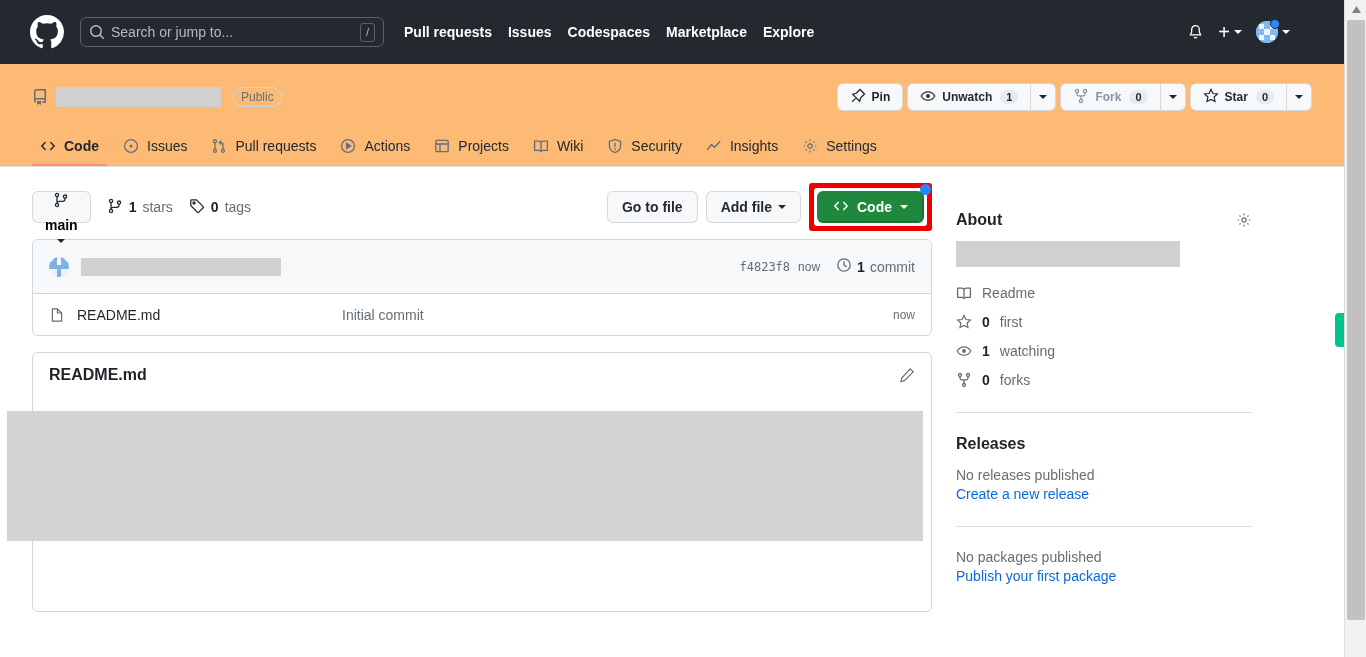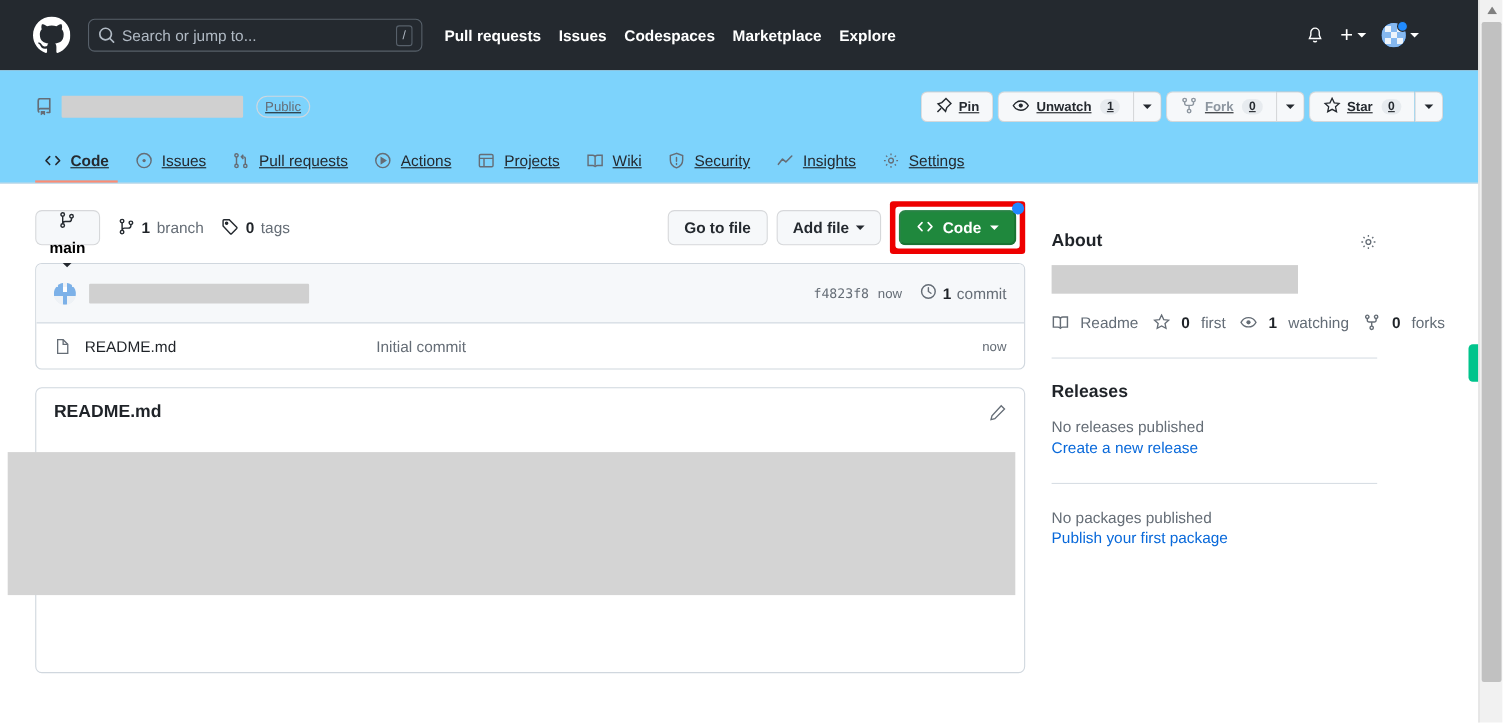--- a/index.html
+++ b/index.html
@@ -71,24 +71,23 @@
     overflow: hidden; display: block;
   }
   .avatar-dot {
     position: absolute; right: -2px; top: -2px;
     width: 10px; height: 10px; border-radius: 50%;
     background: #218bff; border: 1px solid #24292f;
   }
 
   
   .repo-head {
-    background: #7dd3fc;
+    background: #fdba74;
     border-bottom: 1px solid #d8dee4;
     padding: 16px 32px 0 32px;
-    text-decoration: underline;
   }
   .repo-title-row { display: flex; align-items: center; height: 34px; }
   .repo-icon { margin-right: 8px; color: #656d76; display: flex; }
   .repo-name-redact {
     width: 165px; height: 20px; background: #d0d0d0; border-radius: 1px;
   }
   .visibility-badge {
     margin-left: 12px;
     border: 1px solid #d0d7de; border-radius: 2em;
     font-size: 12px; line-height: 18px; font-weight: 500;
@@ -218,21 +217,21 @@
   .readme-body-redact {
     position: absolute; left: -26px; top: 58px;
     width: 916px; height: 130px; background: #d4d4d4;
   }
 
   
   .side-section { padding-top: 0; }
   .side-h { display: flex; align-items: center; font-size: 16px; font-weight: 600; margin-bottom: 12px; }
   .side-gear { margin-left: auto; color: #656d76; cursor: pointer; display: flex; }
   .side-desc-redact { width: 224px; height: 26px; background: #d0d0d0; margin-bottom: 18px; }
-  .side-list { display: flex; flex-direction: row; gap: 13px; }
+  .side-list { display: flex; flex-direction: column; gap: 13px; }
   .side-item { display: flex; align-items: center; gap: 10px; font-size: 14px; color: #636c76; cursor: pointer; }
   .side-item .si-icon { color: #656d76; display: flex; width: 16px; justify-content: center; }
   .side-item b { font-weight: 600; color: #1f2328; }
   .side-divider { border-top: 1px solid #d8dee4; margin: 24px 0 22px 0; }
   .side-note { font-size: 14px; color: #656d76; margin-bottom: 3px; }
   .side-link { font-size: 14px; color: #0969da; cursor: pointer; }
   .side-h2 { font-size: 16px; font-weight: 600; margin-bottom: 14px; }
 
   
   #scrollbar {
@@ -518,21 +517,21 @@
           <span class="meta-link">
             <span>
               <svg width="16" height="16" viewBox="0 0 16 16" fill="none" stroke="#24292f" stroke-width="1.3">
                 <circle cx="4" cy="3" r="1.6"></circle>
                   <circle cx="4" cy="13" r="1.6"></circle>
                 <circle cx="12" cy="4.6" r="1.6"></circle>
                 <path d="M4 4.6v6.8M12 6.2v.8a2.4 2.4 0 0 1-2.4 2.4H6.2A2.2 2.2 0 0 0 4 11.4"></path>
               </svg>
             </span>
             <b>1</b>
-            <span>branch</span>
+            <span>stars</span>
           </span>
           <span class="meta-link">
             <span>
               <svg width="16" height="16" viewBox="0 0 16 16" fill="none" stroke="#24292f" stroke-width="1.3">
                 <path d="M1.8 7.4V2.6a.8.8 0 0 1 .8-.8h4.8l6.8 6.8a.8.8 0 0 1 0 1.1l-4.7 4.7a.8.8 0 0 1-1.1 0Z"></path>
                 <circle cx="5" cy="5" r="1" fill="#24292f"></circle>
               </svg>
             </span>
             <b>0</b>
             <span>tags</span>

